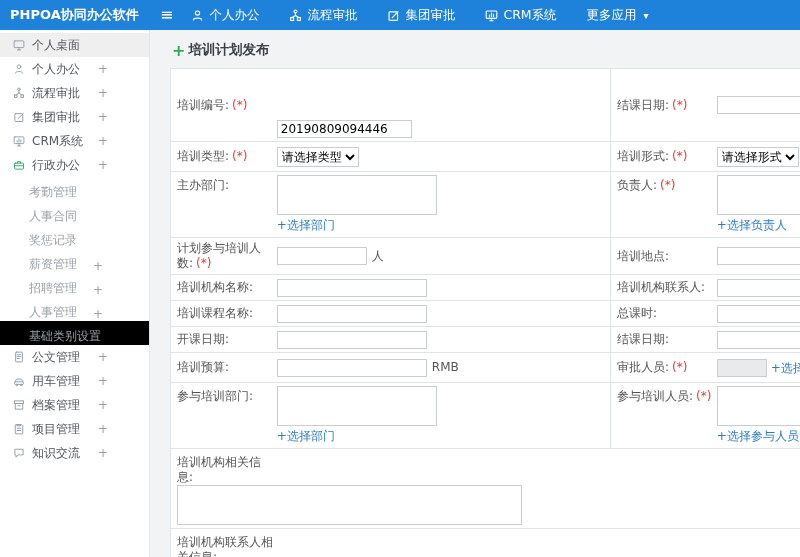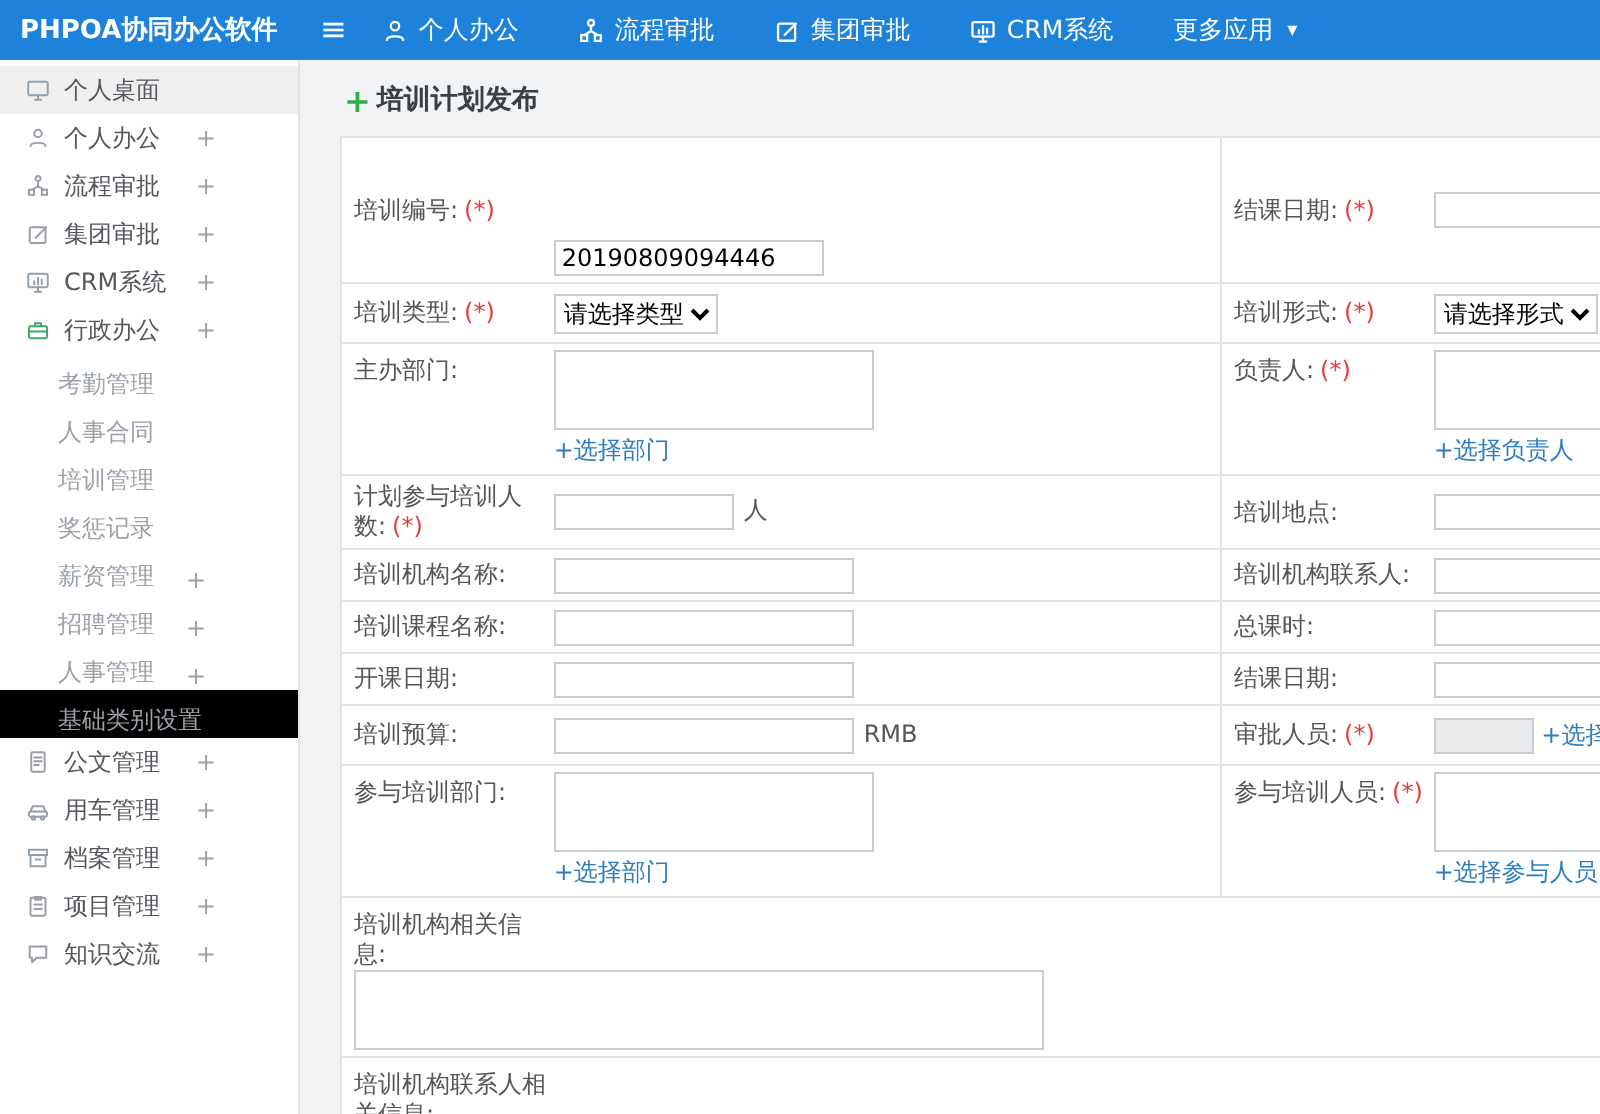--- a/index.html
+++ b/index.html
@@ -172,24 +172,20 @@
 
     <div class="s-sub">
       <span class="s-label">考勤管理</span>
       <span class="expand"></span>
     </div>
     <div class="s-sub">
       <span class="s-label">人事合同</span>
       <span class="expand"></span>
     </div>
     <div class="s-sub">
-      <span class="s-label">培训管理</span>
-      <span class="expand"></span>
-    </div>
-    <div class="s-sub">
       <span class="s-label">奖惩记录</span>
       <span class="expand"></span>
     </div>
     <div class="s-sub">
       <span class="s-label">薪资管理</span>
       <span class="expand">+</span>
     </div>
     <div class="s-sub">
       <span class="s-label">招聘管理</span>
       <span class="expand">+</span>

